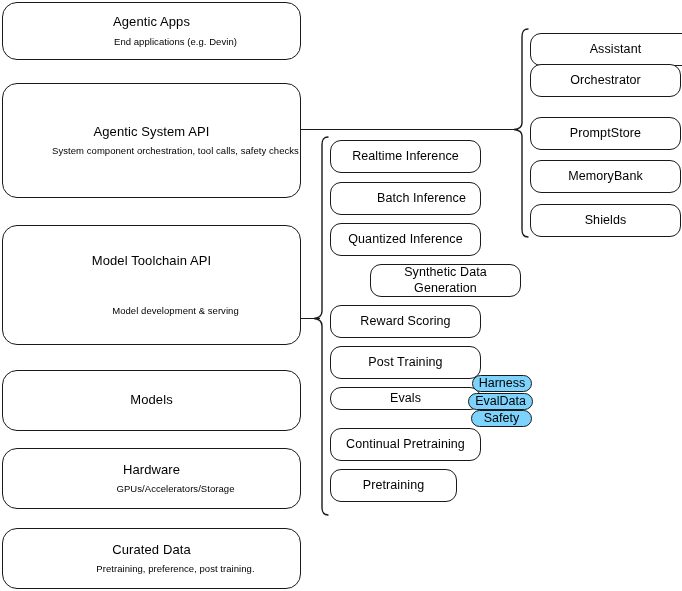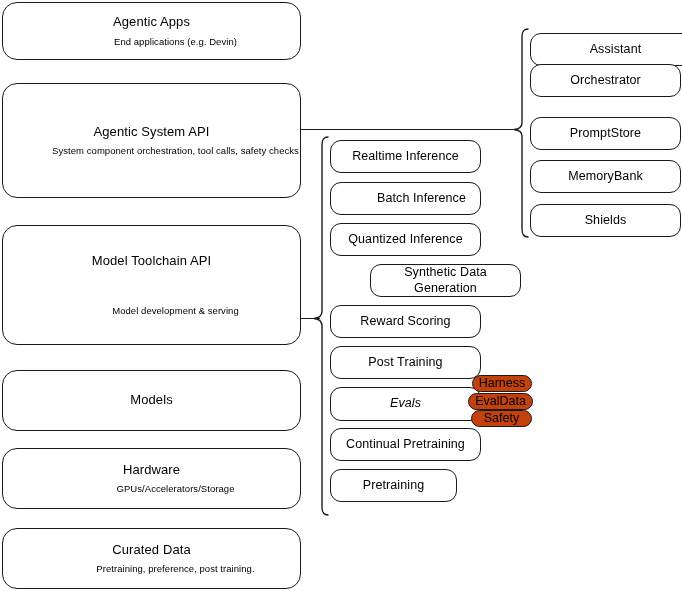--- a/index.html
+++ b/index.html
@@ -45,21 +45,21 @@
   }
   .layer-box { border-radius: 15px; }
   .item-box {
     border-radius: 11px;
   }
   .item-box .title { font-size: 12.5px; }
   .pill {
     position: absolute;
     box-sizing: border-box;
     border: 1.3px solid #1a1a1a;
-    background: #c2410c;
+    background: #7dd3fc;
     border-radius: 999px;
     display: flex;
     align-items: center;
     justify-content: center;
     font-size: 12.5px;
     line-height: 1;
   }
   .connector {
     position: absolute;
     background: #1a1a1a;
@@ -124,21 +124,21 @@
   </div>
   <div class="box item-box" style="left:330px; top:264px; width:151px; height:33px;margin-left:40px;">
     <div class="title">Synthetic Data Generation</div>
   </div>
   <div class="box item-box" style="left:330px; top:305px; width:151px; height:33px;">
     <div class="title">Reward Scoring</div>
   </div>
   <div class="box item-box" style="left:330px; top:346px; width:151px; height:33px;">
     <div class="title">Post Training</div>
   </div>
-  <div class="box item-box" style="left:330px; top:387px; width:151px; height:34px;font-style:italic;">
+  <div class="box item-box" style="left:330px; top:387px; width:151px; height:23px;">
     <div class="title">Evals</div>
   </div>
   <div class="box item-box" style="left:330px; top:428px; width:151px; height:33px;">
     <div class="title">Continual Pretraining</div>
   </div>
   <div class="box item-box" style="left:330px; top:469px; width:127px; height:33px;">
     <div class="title">Pretraining</div>
   </div>
 
   <div class="pill" style="left:472px; top:375px; width:60px; height:17px;">

